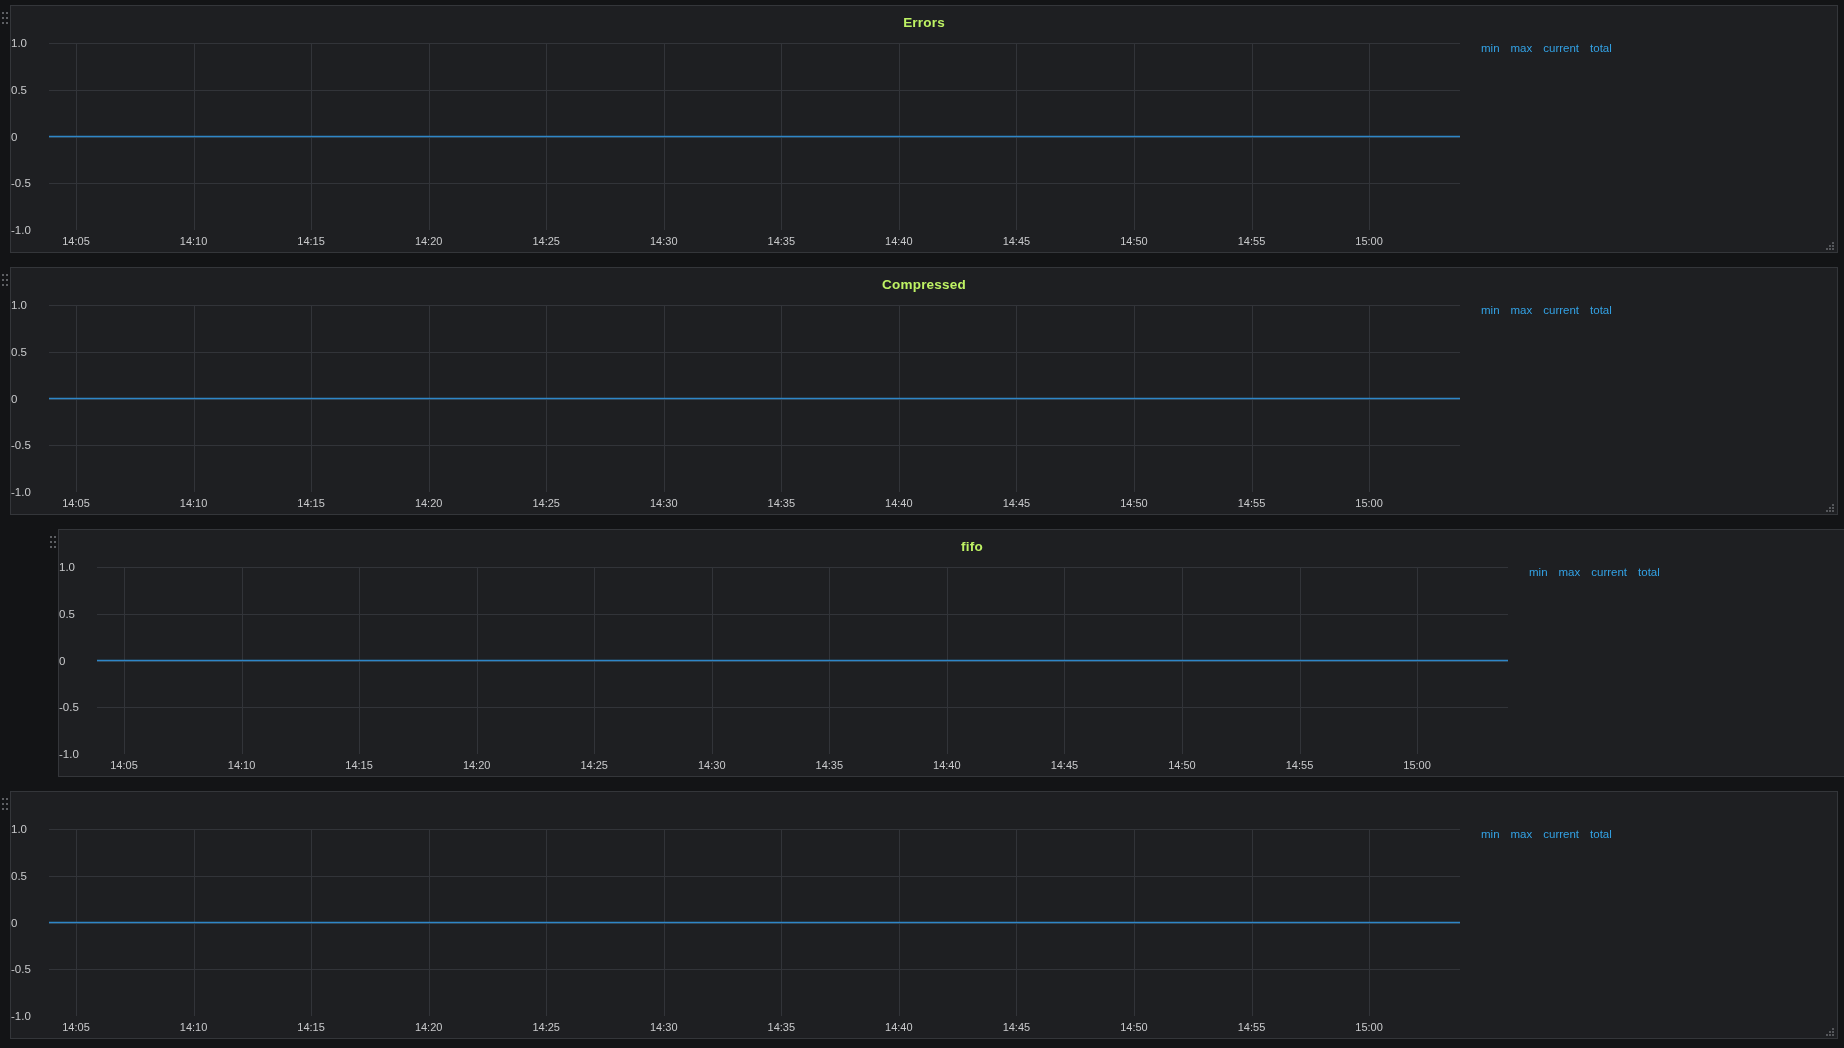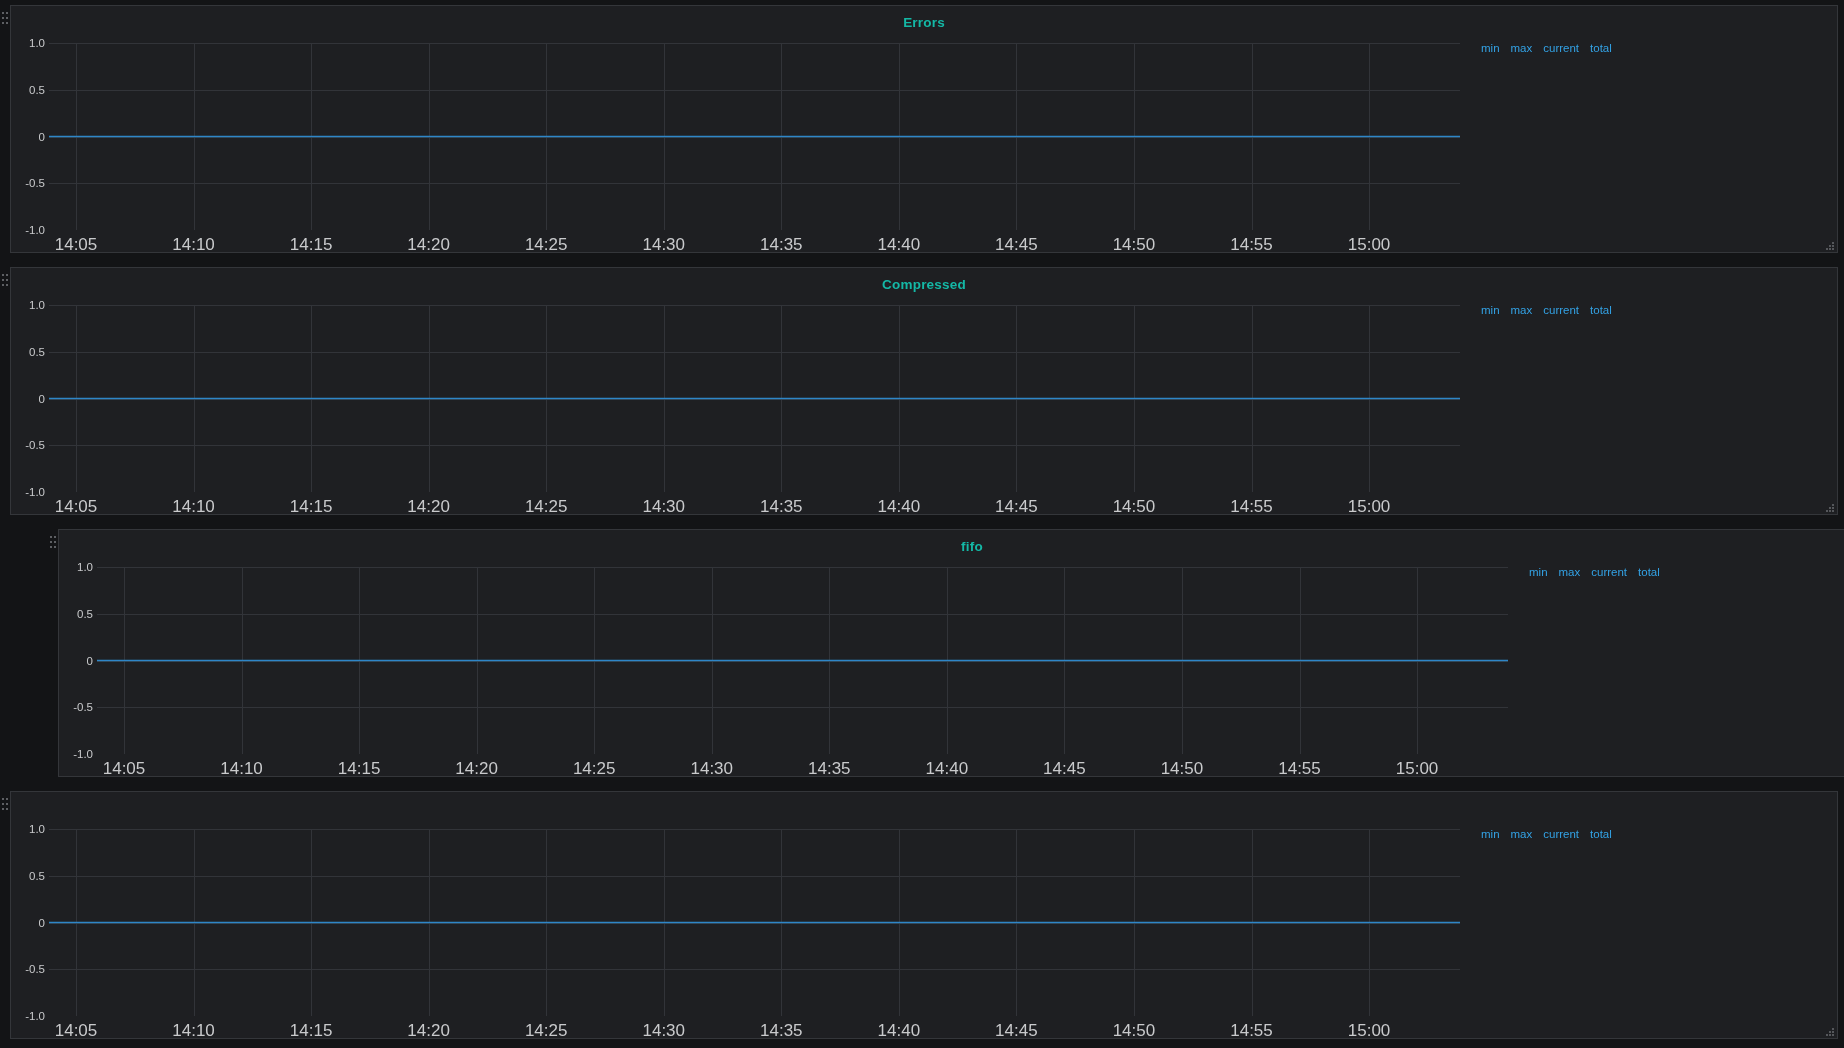--- a/index.html
+++ b/index.html
@@ -1,28 +1,28 @@
 <!DOCTYPE html>
 <html><head>
 <meta charset="utf-8">
 <style>
   html,body{margin:0;padding:0;background:#131416;width:1844px;height:1048px;overflow:hidden;
     font-family:"Liberation Sans", sans-serif;}
   #dashboard{position:relative;width:1844px;height:1048px;background:#131416;}
   .panel{position:absolute;left:10px;width:1828px;height:248px;box-sizing:border-box;
     background:#1e1f22;border:1px solid #34363a;}
   .panel-title{position:absolute;left:0;top:9px;width:100%;text-align:center;
-    color:#14b8a6;font-size:13.5px;font-weight:bold;letter-spacing:.2px;cursor:pointer;}
+    color:#bef264;font-size:13.5px;font-weight:bold;letter-spacing:.2px;cursor:pointer;}
   .legend-header{position:absolute;left:1470px;top:36px;display:flex;gap:11px;}
   .legend-header span{color:#33a2e5;font-size:11.5px;font-weight:normal;cursor:pointer;}
   .y-labels{position:absolute;left:0;top:0;width:34px;height:100%;}
-  .y-label{position:absolute;left:0;width:34px;height:14px;line-height:14px;text-align:right;
+  .y-label{position:absolute;left:0;width:34px;height:14px;line-height:14px;text-align:left;
     color:#c9cacc;font-size:11.5px;}
   .x-labels{position:absolute;left:0;top:229px;width:100%;height:16px;}
-  .x-label{position:absolute;width:56px;text-align:center;color:#c9cacc;font-size:17px;}
+  .x-label{position:absolute;width:56px;text-align:center;color:#c9cacc;font-size:11px;}
   .plot{position:absolute;left:38px;top:37px;width:1411px;height:187px;cursor:crosshair;}
   .drag-handle{position:absolute;left:-9px;top:6px;width:6px;height:15px;cursor:move;
     display:grid;grid-template-columns:2px 2px;grid-auto-rows:2px;gap:3px 2px;}
   .drag-handle i{background:#5d5f63;display:block;}
   .resize-grip{position:absolute;right:2px;bottom:1px;width:11px;height:11px;cursor:nwse-resize;}
   .resize-grip i{position:absolute;width:2px;height:2px;background:#55575b;}
   .resize-grip i:nth-child(1){left:8px;top:2px;}
   .resize-grip i:nth-child(2){left:5px;top:5px;}
   .resize-grip i:nth-child(3){left:8px;top:5px;}
   .resize-grip i:nth-child(4){left:2px;top:8px;}

